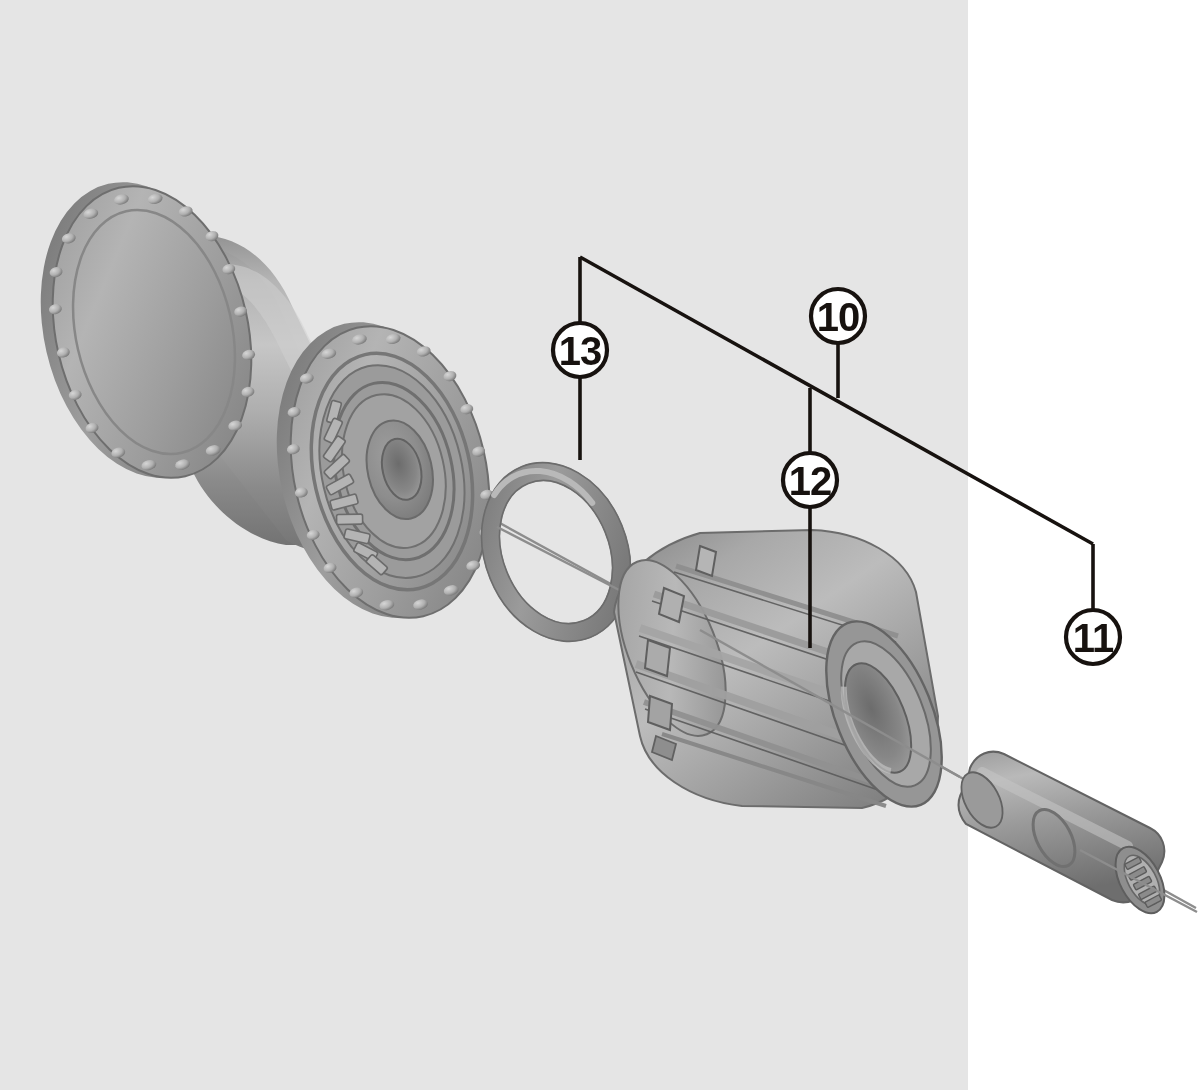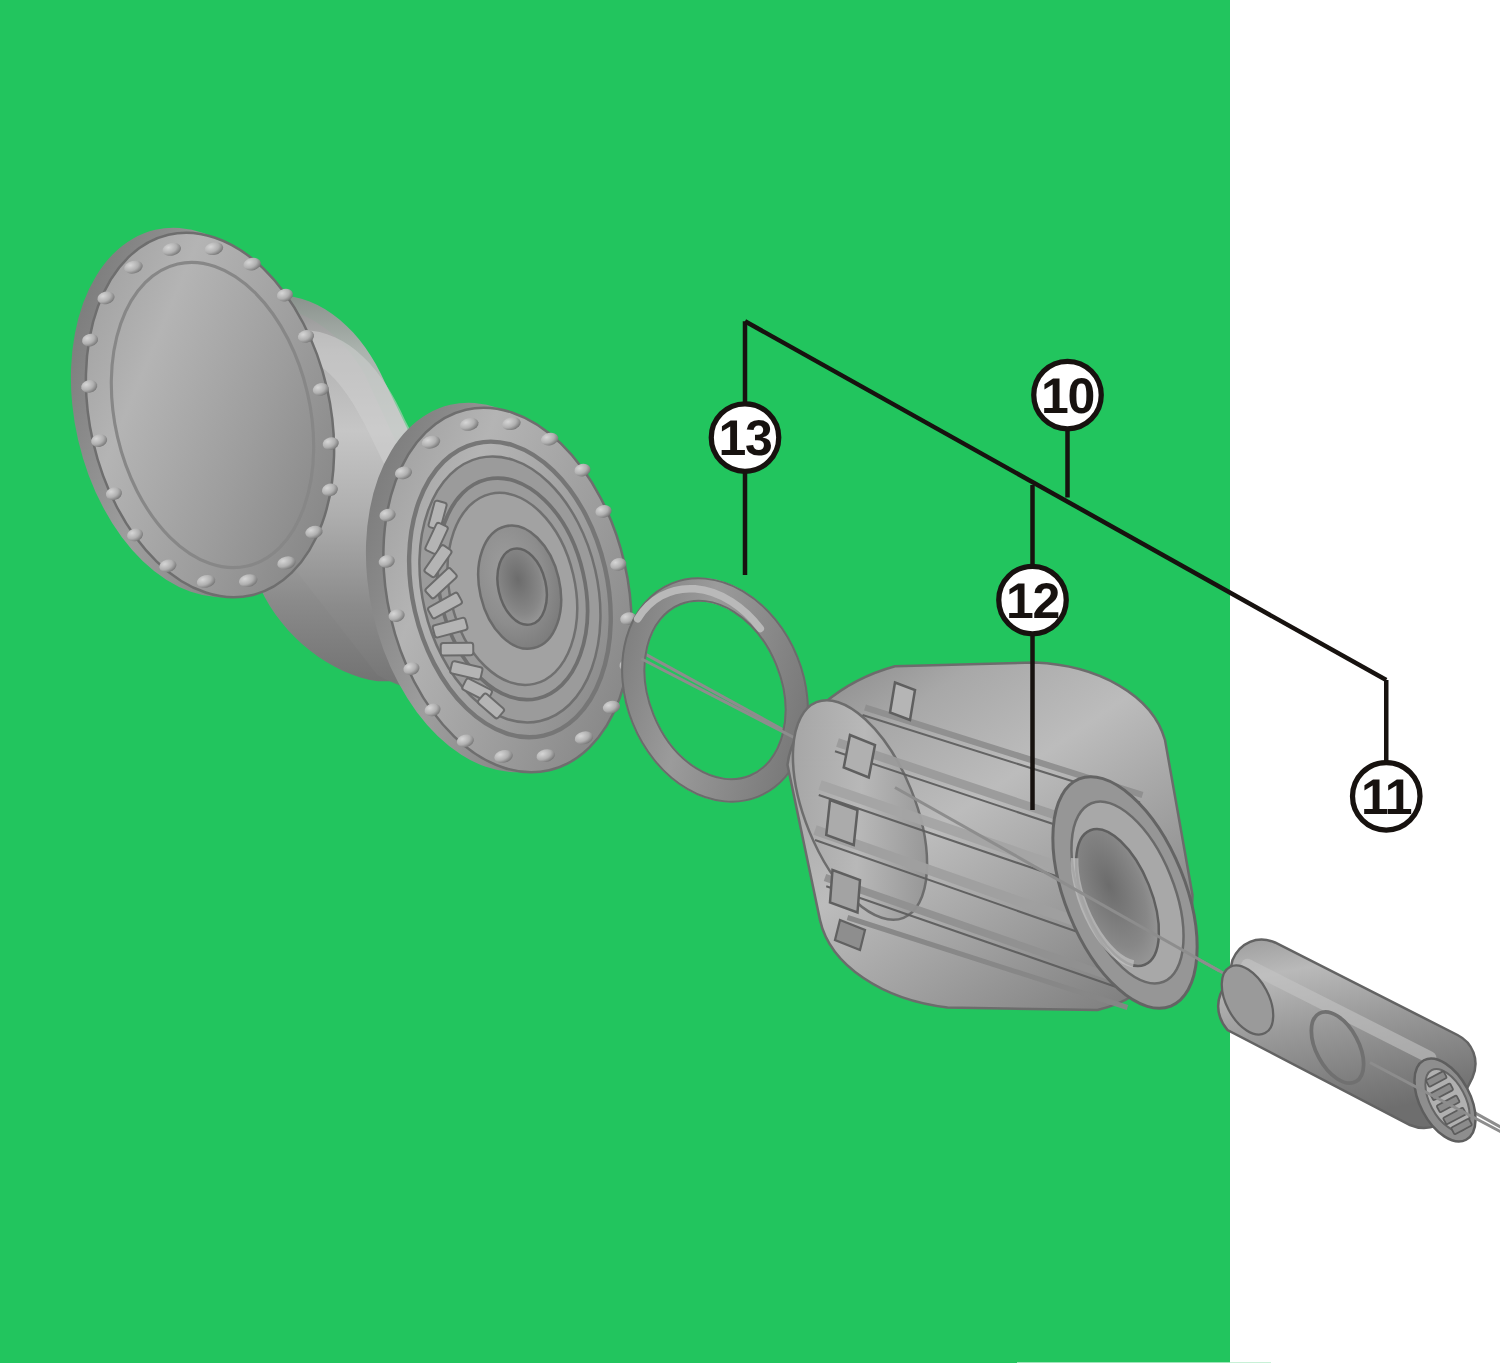--- a/index.html
+++ b/index.html
@@ -11,22 +11,21 @@
   body {
     width: 1200px;
     height: 1090px;
     overflow: hidden;
     font-family: "Liberation Sans", sans-serif;
   }
   #diagram-root {
     position: relative;
     width: 968px;
     height: 1090px;
-    background: #22c55e;
-    padding-left: 16px;
+    background: #e5e5e5;
   }
   svg.diagram-canvas {
     display: block;
     width: 1200px;
     height: 1090px;
   }
   .callout-label {
     font-family: "Liberation Sans", sans-serif;
     font-weight: bold;
     font-size: 40px;

